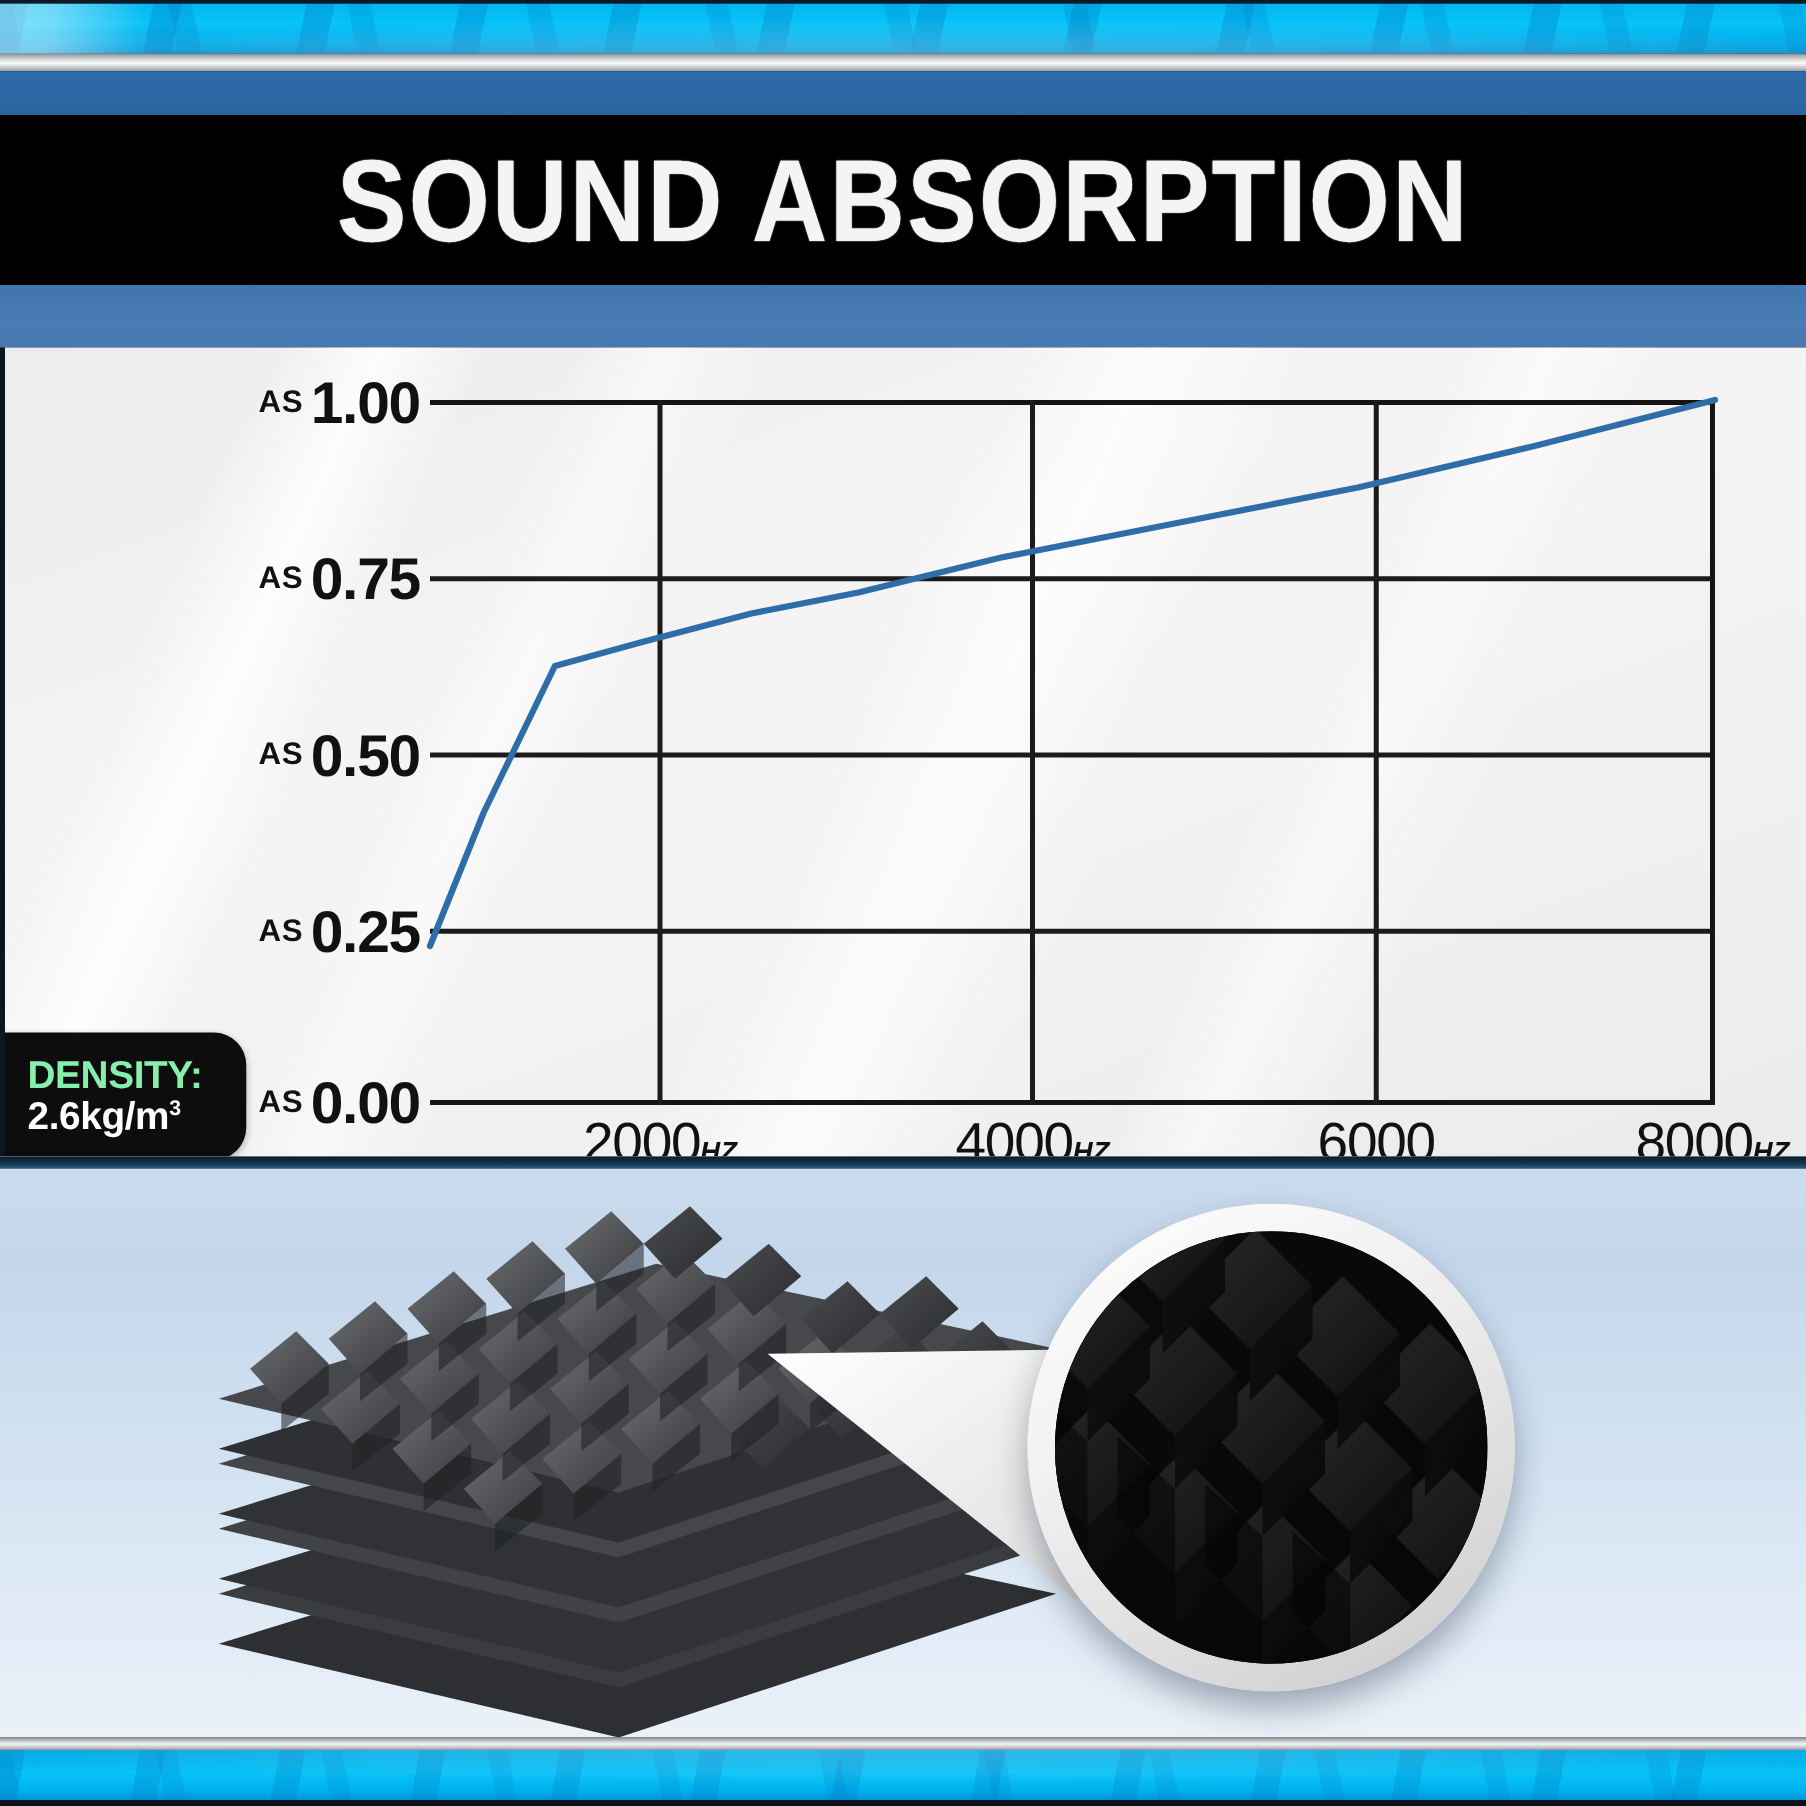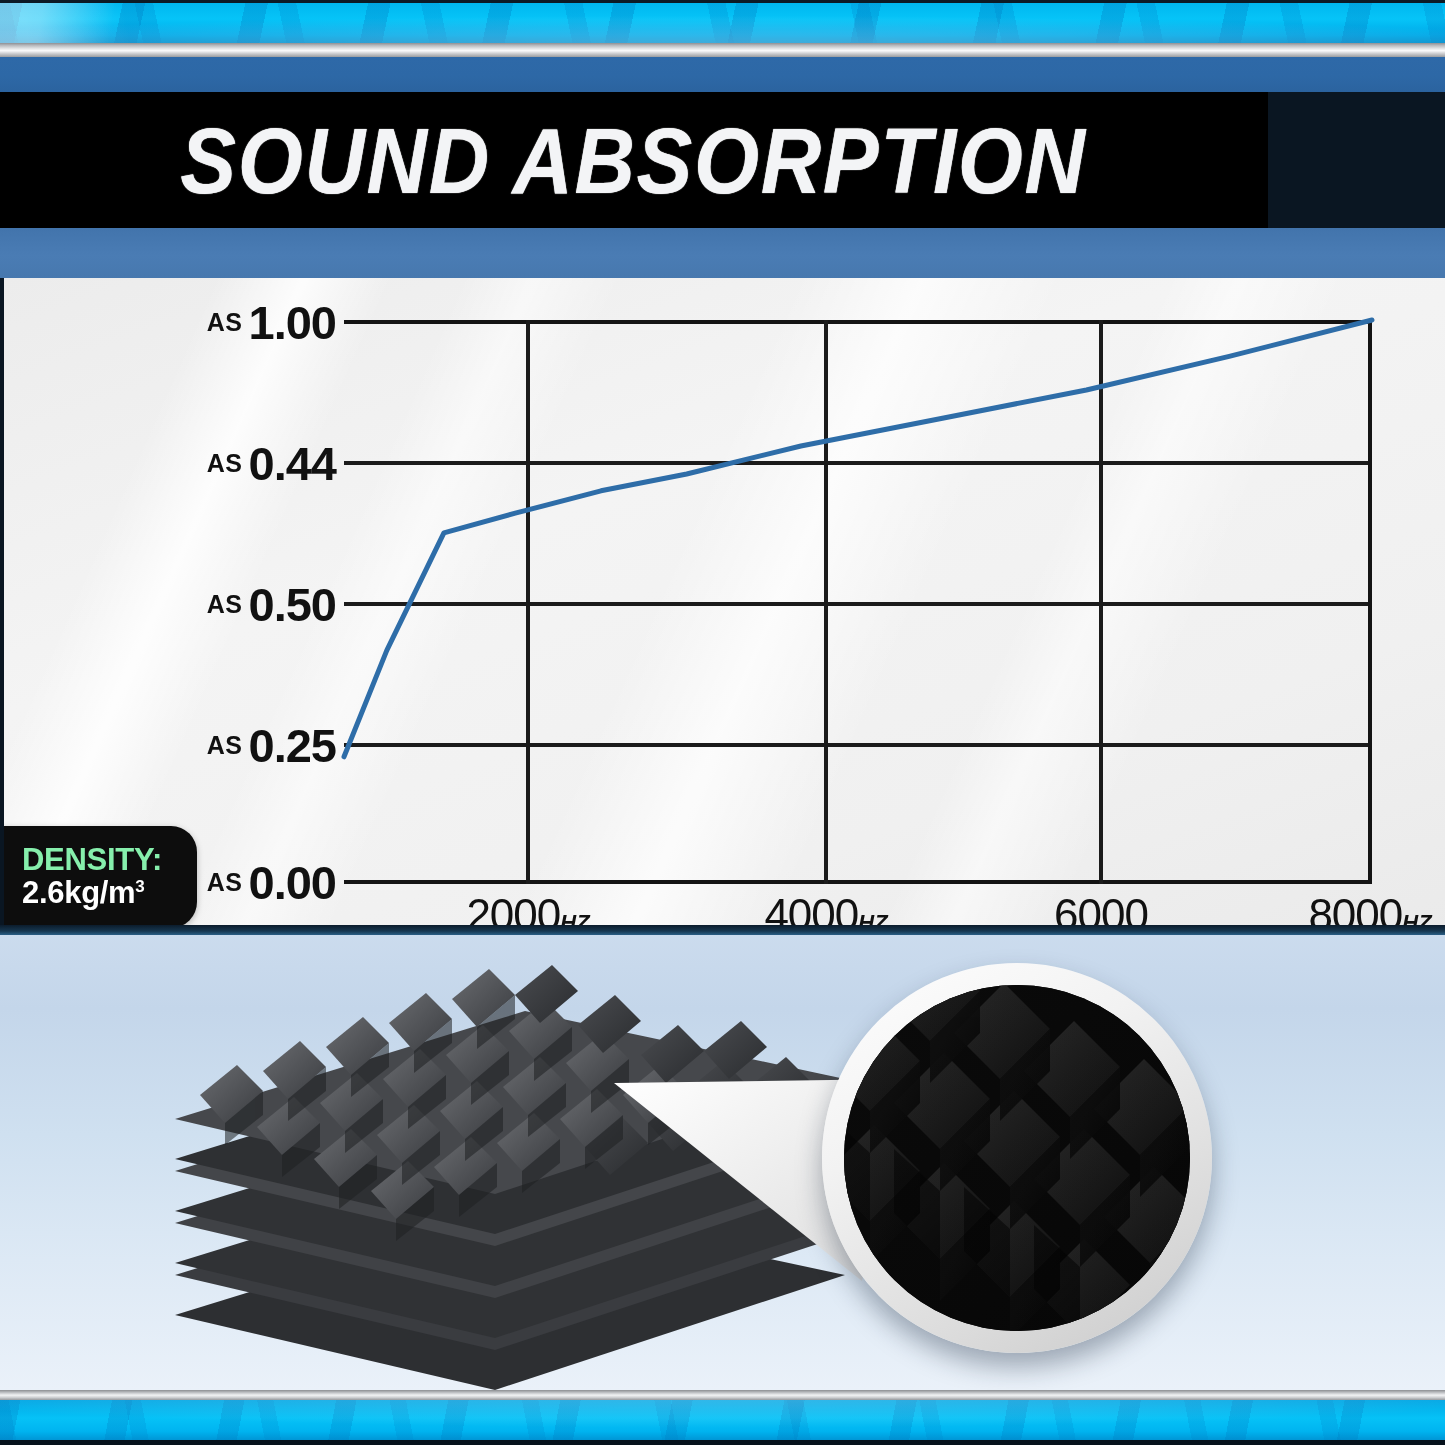--- a/index.html
+++ b/index.html
@@ -28,22 +28,22 @@
     position:absolute;left:0;top:57px;width:1445px;height:35px;
     background:linear-gradient(180deg,#2e69a8 0%,#2d68a6 55%,#2b639f 100%);
   }
   .band-blue-mid{
     position:absolute;left:0;top:228px;width:1445px;height:50px;
     background:linear-gradient(180deg,#4274ac 0%,#4a7cb4 55%,#4778ae 100%);
   }
 
   
   .titlebar{
-    position:absolute;left:0;top:92px;width:1268px;height:136px;background:#000;
-    display:flex;align-items:center;justify-content:center;font-style:italic;
+    position:absolute;left:0;top:92px;width:1445px;height:136px;background:#000;
+    display:flex;align-items:center;justify-content:center;
   }
   .title-text{
     color:#f3f4f6;font-family:"Liberation Sans",sans-serif;
     font-weight:bold;font-size:79px;letter-spacing:1.5px;
     transform:scaleX(1.06) scaleY(1.18);transform-origin:center;
     white-space:nowrap;line-height:1;
     text-shadow:0 0 1px #fff;
   }
 
   
@@ -174,21 +174,21 @@
       <div class="gridline-v" style="left:480px;"></div>
       <div class="gridline-v" style="left:755px;"></div>
       <div class="gridline-v axis-strong" style="left:1024px;"></div>
 
       <div class="ylabel" style="top:2px;">
         <span class="as">AS</span>
         <span class="val">1.00</span>
       </div>
       <div class="ylabel" style="top:143px;">
         <span class="as">AS</span>
-        <span class="val">0.44</span>
+        <span class="val">0.75</span>
       </div>
       <div class="ylabel" style="top:284px;">
         <span class="as">AS</span>
         <span class="val">0.50</span>
       </div>
       <div class="ylabel" style="top:425px;">
         <span class="as">AS</span>
         <span class="val">0.25</span>
       </div>
       <div class="ylabel" style="top:562px;">

